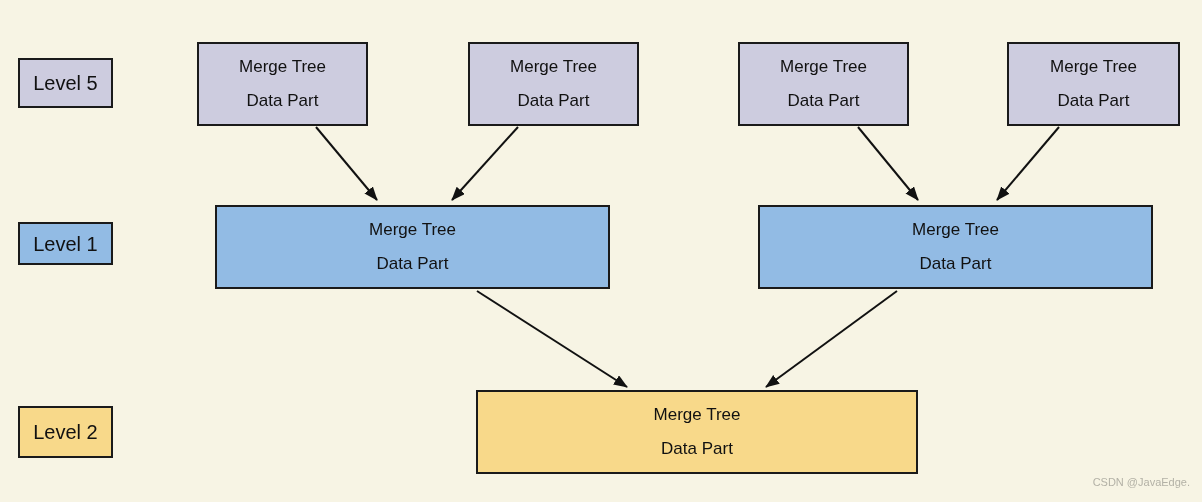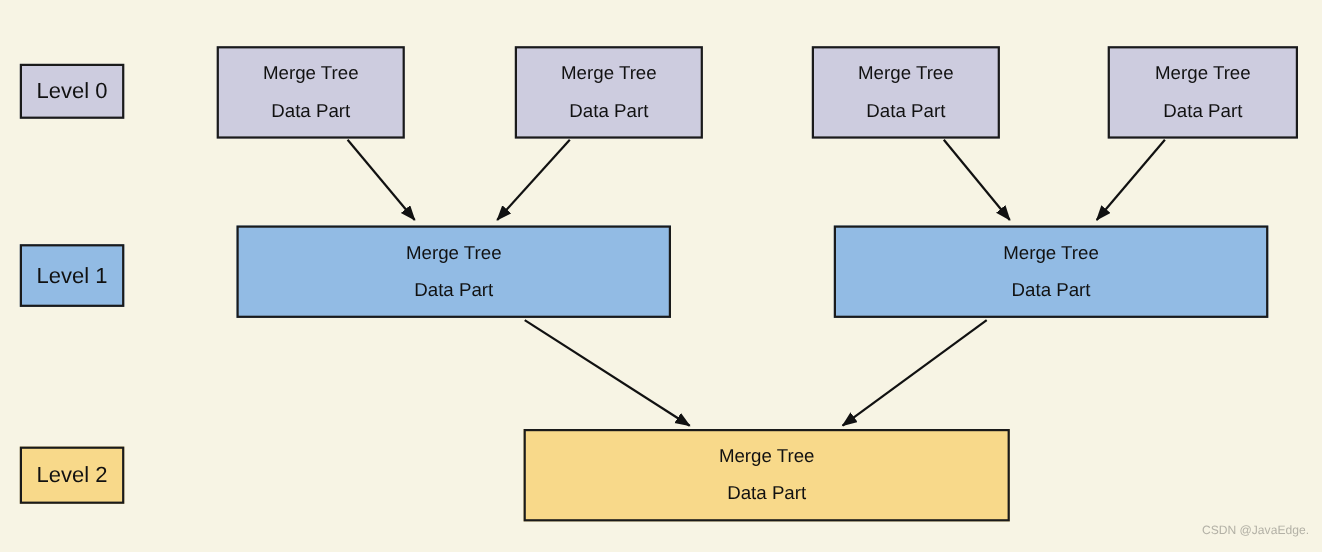--- a/index.html
+++ b/index.html
@@ -37,21 +37,21 @@
   }
   .lv0 { background: var(--level0_fill, #cdccdf); }
   .lv1 { background: var(--level1_fill, #92bbe4); }
   .lv2 { background: var(--level2_fill, #f8d98a); }
   .lvl-label {
     font-size: 20px;
     line-height: 22px;
   }
   
   #level-0-label { left: 18px;  top: 58px;  width: 95px;  height: 50px; }
-  #level-1-label { left: 18px;  top: 222px; width: 95px;  height: 57px; }
+  #level-1-label { left: 18px;  top: 222px; width: 95px;  height: 43px; }
   #level-2-label { left: 18px;  top: 406px; width: 95px;  height: 52px; }
   
   #l0-part-1 { left: 197px;  top: 42px; width: 171px; height: 84px; }
   #l0-part-2 { left: 468px;  top: 42px; width: 171px; height: 84px; }
   #l0-part-3 { left: 738px;  top: 42px; width: 171px; height: 84px; }
   #l0-part-4 { left: 1007px; top: 42px; width: 173px; height: 84px; }
   
   #l1-part-left  { left: 215px; top: 205px; width: 395px; height: 84px; }
   #l1-part-right { left: 758px; top: 205px; width: 395px; height: 84px; }
   
@@ -81,21 +81,21 @@
     </defs>
     <line class="arrow-line" x1="316" y1="127" x2="377" y2="200" marker-end="url(#arrowhead)"></line>
     <line class="arrow-line" x1="518" y1="127" x2="452" y2="200" marker-end="url(#arrowhead)"></line>
     <line class="arrow-line" x1="858" y1="127" x2="918" y2="200" marker-end="url(#arrowhead)"></line>
     <line class="arrow-line" x1="1059" y1="127" x2="997" y2="200" marker-end="url(#arrowhead)"></line>
     <line class="arrow-line" x1="477" y1="291" x2="627" y2="387" marker-end="url(#arrowhead)"></line>
     <line class="arrow-line" x1="897" y1="291" x2="766" y2="387" marker-end="url(#arrowhead)"></line>
   </svg>
 
   <div class="node lv0 lvl-label" id="level-0-label">
-    <span>Level 0</span>
+    <span>Level 5</span>
   </div>
   <div class="node lv1 lvl-label" id="level-1-label">
     <span>Level 1</span>
   </div>
   <div class="node lv2 lvl-label" id="level-2-label">
     <span>Level 2</span>
   </div>
 
   <div class="node lv0" id="l0-part-1">
     <span>Merge Tree</span>

